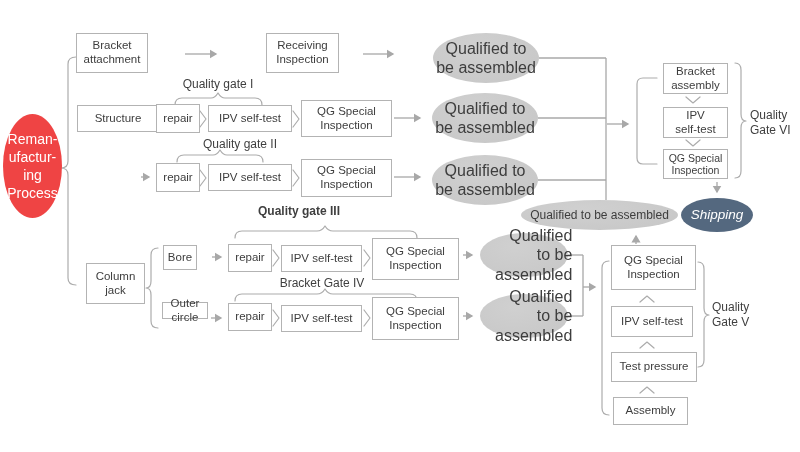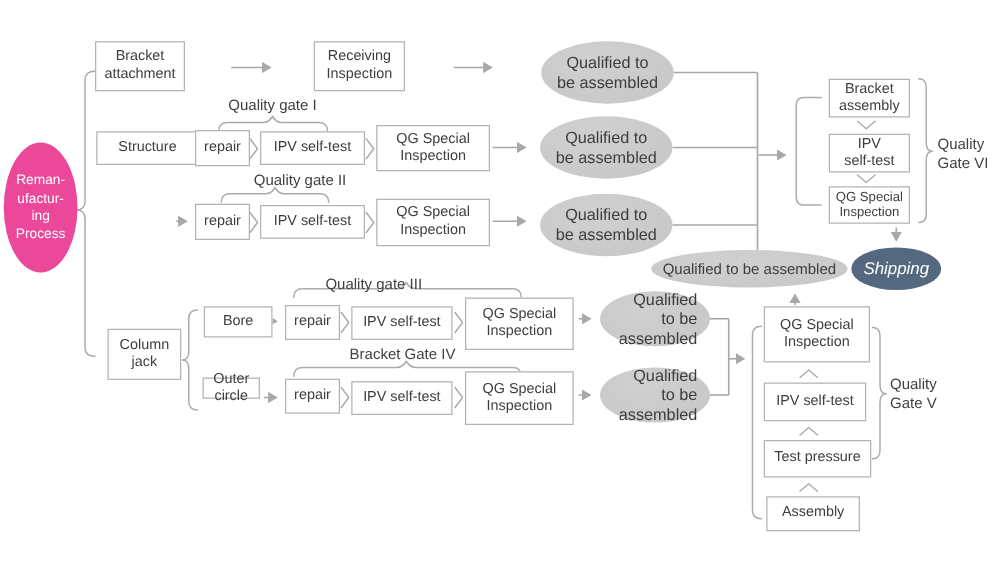--- a/index.html
+++ b/index.html
@@ -10,26 +10,26 @@
   .layer{position:absolute;left:0;top:0;width:800px;height:452px;}
   .box{
     position:absolute;background:#ffffff;border:1px solid #b3b3b3;
     color:#3d3d3d;font-size:11.5px;line-height:1.18;
     display:flex;align-items:center;justify-content:center;
     text-align:center;white-space:pre-line;box-sizing:border-box;
   }
   .ellipse{
     position:absolute;border-radius:50%;
     background:radial-gradient(ellipse at 40% 30%, #d0d0d0 0%, #c6c6c6 100%);
-    color:#3d3d3d;font-size:13px;line-height:1.2;
+    color:#3d3d3d;font-size:16px;line-height:1.2;
     display:flex;align-items:center;justify-content:center;
     text-align:center;white-space:pre-line;box-sizing:border-box;
   }
   .ellipse.leftalign{justify-content:flex-start;text-align:right;padding-left:15px;}
-  .ellipse.dark{background:#ec4899;color:#ffffff;font-size:11px;line-height:1.3;}
+  .ellipse.dark{background:#ef4444;color:#ffffff;font-size:14px;line-height:1.3;}
   .ellipse.ship{background:#54687f;color:#ffffff;font-size:13.5px;line-height:1.2;}
   .lbl{
     position:absolute;color:#3f3f3f;font-size:12px;line-height:15px;
     text-align:center;white-space:pre-line;
   }
   .lbl.leftalign{text-align:left;}
   svg .stroke{stroke:#a8a8a8;stroke-width:1.3;fill:none;}
   svg .thin{stroke:#acacac;stroke-width:1.2;fill:none;stroke-linecap:round;stroke-linejoin:round;}
 </style>
 </head>
@@ -113,37 +113,37 @@
     </g>
   </svg>
 
   <div class="ellipse dark" style="left:3px;top:114px;width:59px;height:104px;">Reman-
 ufactur-
 ing
 Process</div>
 
   <div class="box" style="left:76px;top:33px;width:72px;height:40px;">Bracket
 attachment</div>
-  <div class="box" style="left:251px;top:33px;width:73px;height:40px;">Receiving
+  <div class="box" style="left:266px;top:33px;width:73px;height:40px;">Receiving
 Inspection</div>
 
   <div class="box" style="left:77px;top:105px;width:82px;height:27px;">Structure</div>
   <div class="box" style="left:156px;top:104px;width:44px;height:29px;">repair</div>
   <div class="box" style="left:208px;top:105px;width:84px;height:27px;">IPV self-test</div>
   <div class="box" style="left:301px;top:100px;width:91px;height:37px;">QG Special
 Inspection</div>
 
   <div class="box" style="left:156px;top:163px;width:44px;height:29px;">repair</div>
   <div class="box" style="left:208px;top:164px;width:84px;height:27px;">IPV self-test</div>
   <div class="box" style="left:301px;top:159px;width:91px;height:38px;">QG Special
 Inspection</div>
 
   <div class="box" style="left:86px;top:263px;width:59px;height:41px;">Column
 jack</div>
-  <div class="box" style="left:163px;top:245px;width:55px;height:25px;">Bore</div>
+  <div class="box" style="left:163px;top:245px;width:34px;height:25px;">Bore</div>
   <div class="box" style="left:228px;top:244px;width:44px;height:28px;">repair</div>
   <div class="box" style="left:281px;top:245px;width:81px;height:27px;">IPV self-test</div>
   <div class="box" style="left:372px;top:238px;width:87px;height:42px;">QG Special
 Inspection</div>
 
   <div class="box" style="left:162px;top:302px;width:46px;height:17px;">Outer
 circle</div>
   <div class="box" style="left:228px;top:303px;width:44px;height:28px;">repair</div>
   <div class="box" style="left:281px;top:305px;width:81px;height:27px;">IPV self-test</div>
   <div class="box" style="left:372px;top:297px;width:87px;height:43px;">QG Special
@@ -173,20 +173,20 @@
 assembled</div>
   <div class="ellipse leftalign" style="left:480px;top:294px;width:88px;height:44px;">Qualified
 to be
 assembled</div>
   <div class="ellipse" style="left:521px;top:200px;width:157px;height:30px;font-size:12px;">Qualified to be assembled</div>
 
   <div class="ellipse ship" style="left:681px;top:198px;width:72px;height:34px;font-style:italic;">Shipping</div>
 
   <div class="lbl" style="left:160px;top:77px;width:116px;">Quality gate I</div>
   <div class="lbl" style="left:182px;top:137px;width:116px;">Quality gate II</div>
-  <div class="lbl" style="left:241px;top:220px;width:116px;">Quality gate III</div>
+  <div class="lbl" style="left:241px;top:204px;width:116px;font-weight:bold;">Quality gate III</div>
   <div class="lbl" style="left:264px;top:276px;width:116px;">Bracket Gate IV</div>
   <div class="lbl leftalign" style="left:750px;top:108px;width:48px;">Quality
 Gate VI</div>
   <div class="lbl leftalign" style="left:712px;top:300px;width:48px;">Quality
 Gate V</div>
 
 </div>
 
 </body></html>

